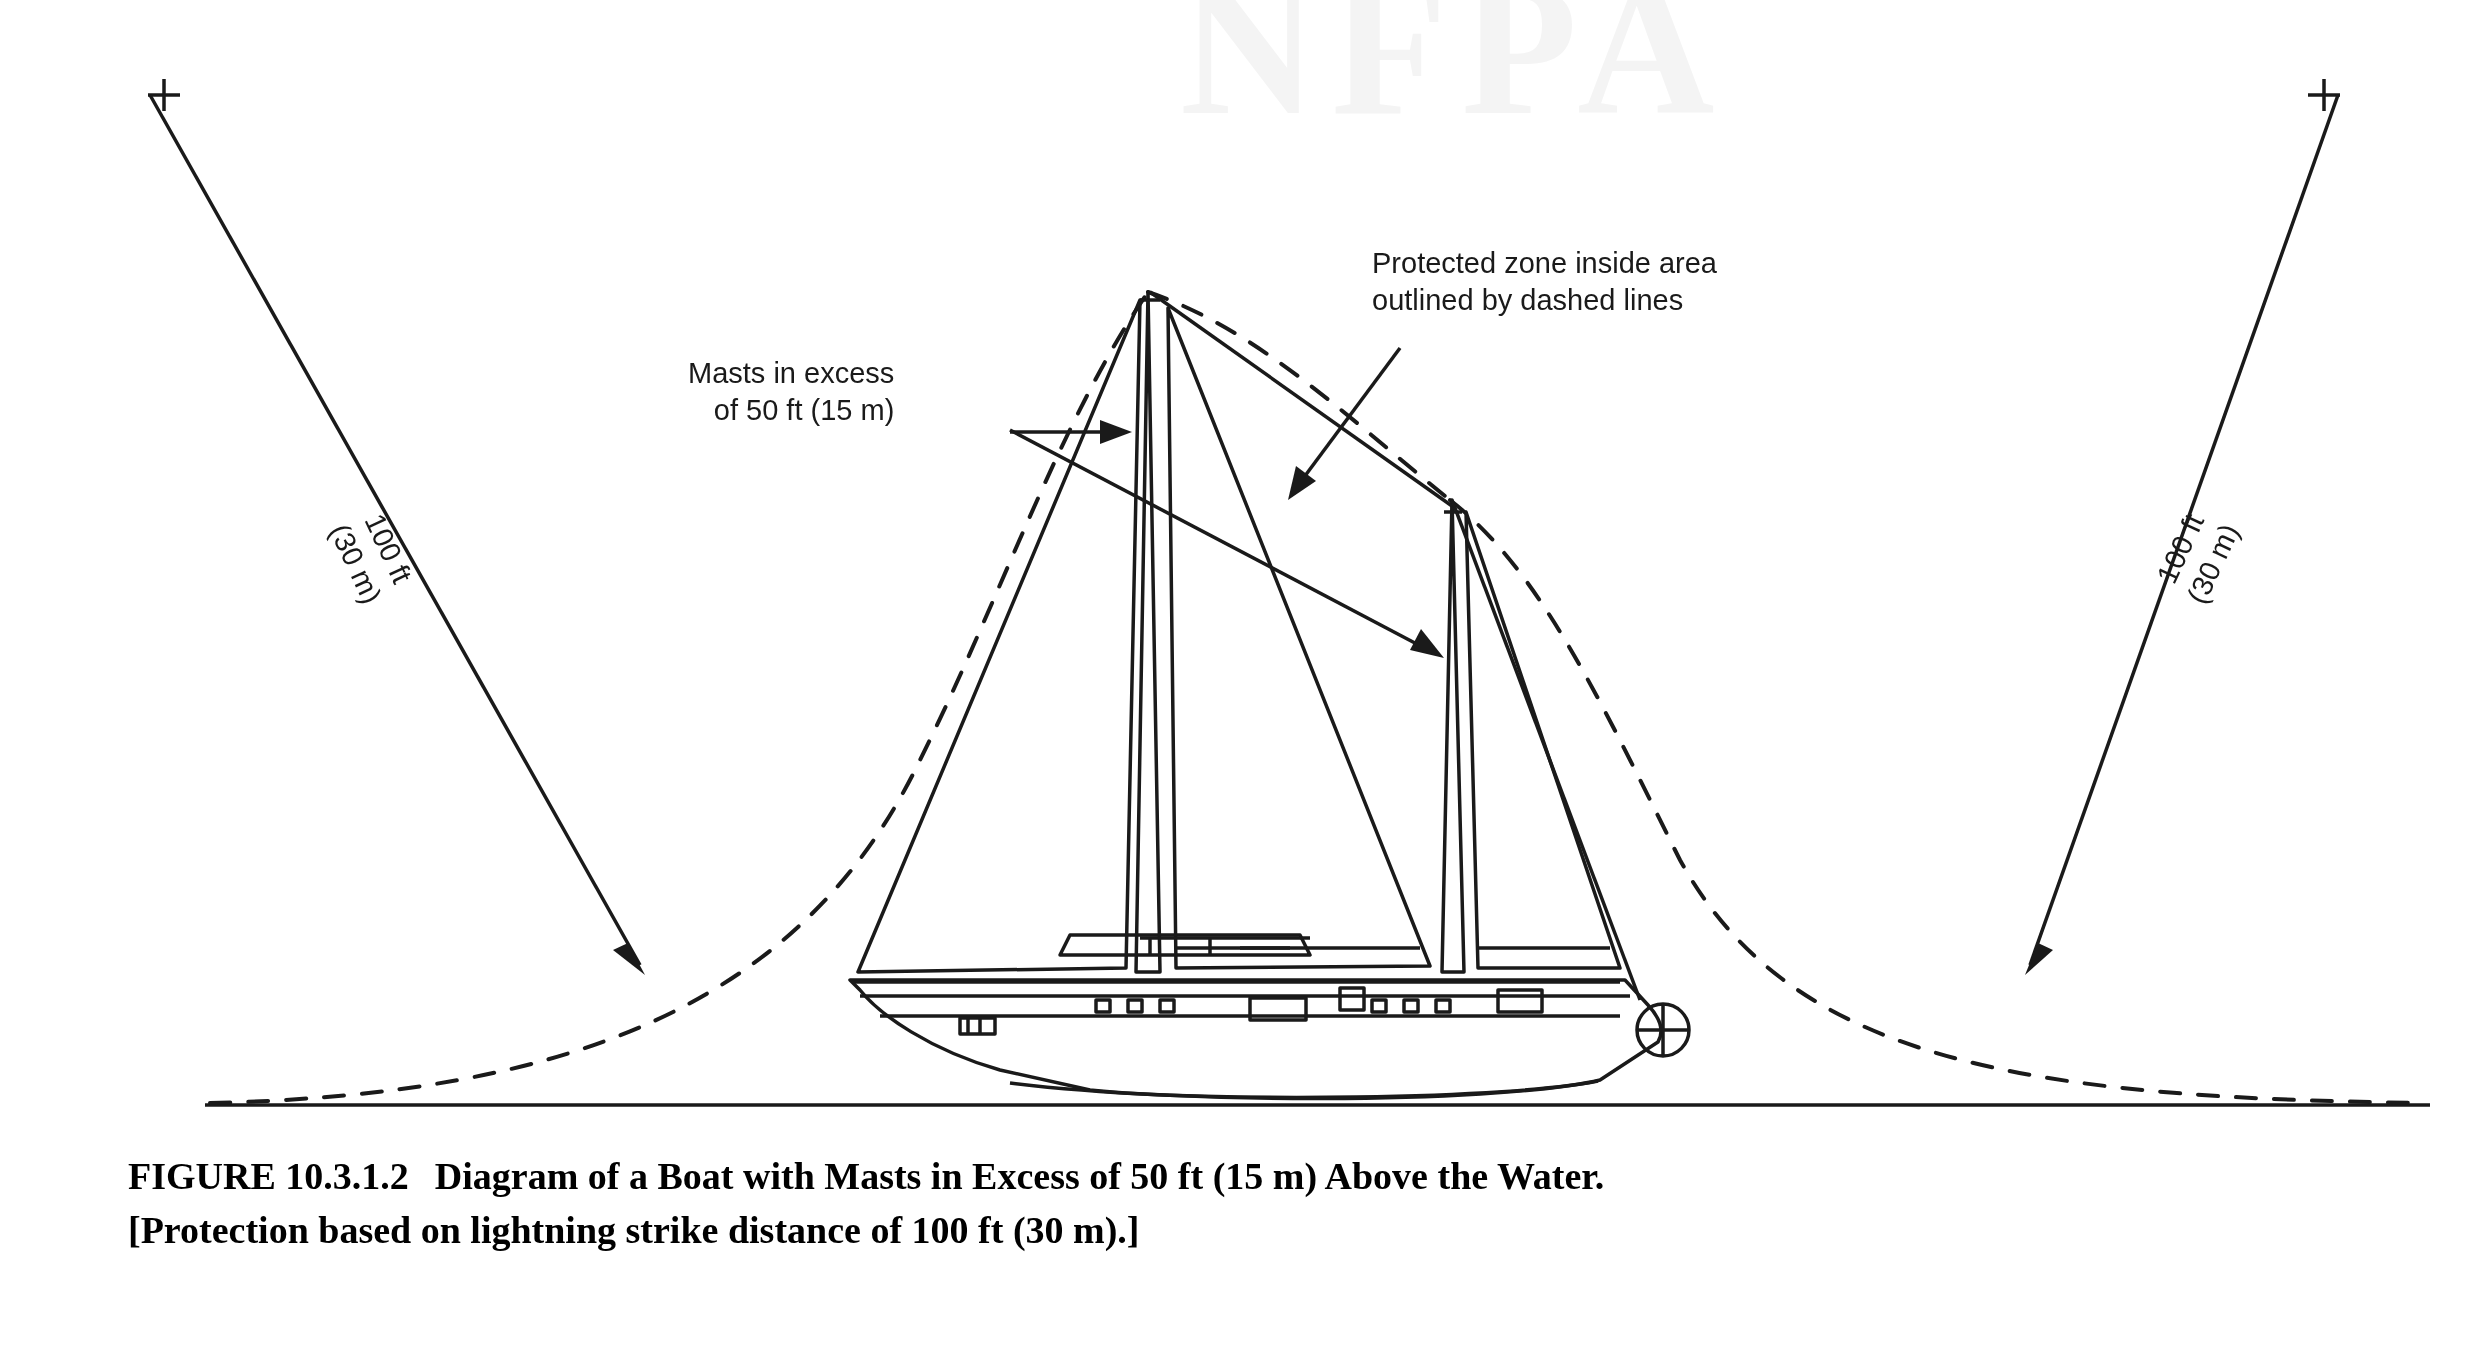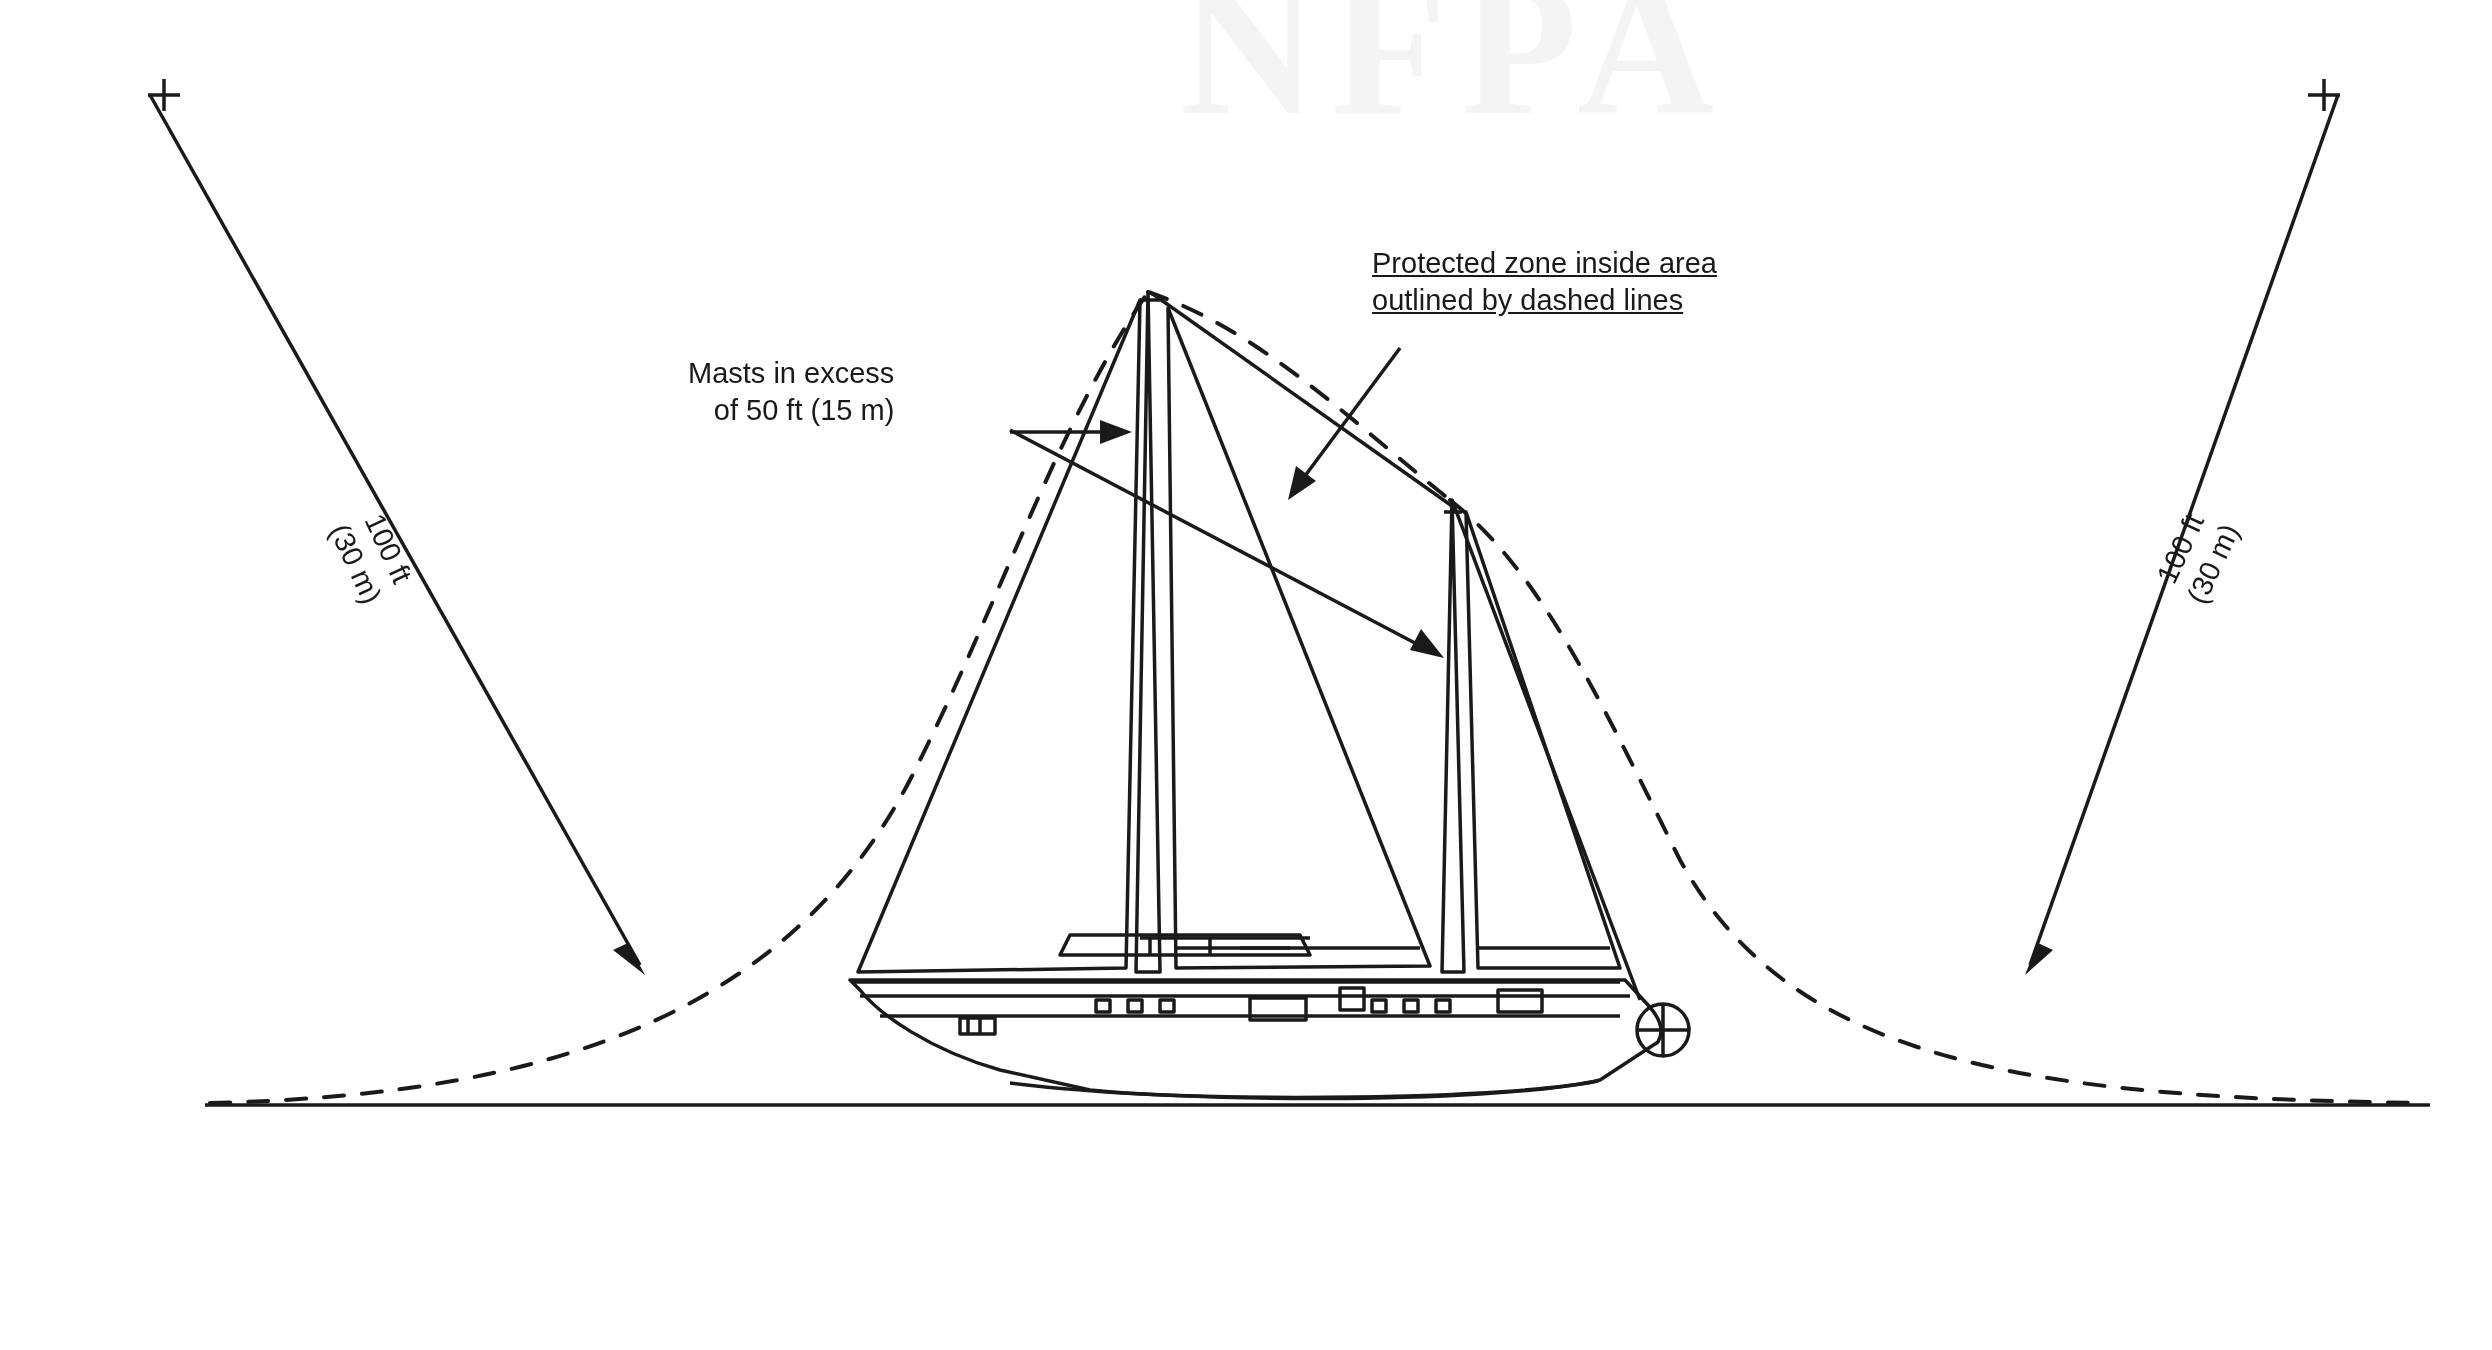--- a/index.html
+++ b/index.html
@@ -46,21 +46,20 @@
     white-space: pre;
   }
   #label-masts {
     left: 688px;
     top: 355px;
     text-align: right;
   }
   #label-zone {
     left: 1372px;
     top: 245px;
-    text-decoration: underline;
   }
   .dim-label {
     position: absolute;
     font-size: 29px;
     line-height: 1.25;
     text-align: center;
     white-space: pre;
   }
   #dim-left {
     left: 330px;
@@ -203,14 +202,18 @@
   <div class="lbl" id="label-masts">Masts in excess
 of 50 ft (15 m)</div>
   <div class="lbl" id="label-zone">Protected zone inside area
 outlined by dashed lines</div>
 
   <div class="dim-label" id="dim-left">100 ft
 (30 m)</div>
   <div class="dim-label" id="dim-right">100 ft
 (30 m)</div>
 
+  <div id="caption">
+    <span>FIGURE  10.3.1.2</span><span class="cap-gap"></span><span>Diagram of a Boat with Masts in Excess of 50 ft (15 m) Above the Water.</span><br>
+    <span>[Protection based on lightning strike distance of 100 ft (30 m).]</span>
+  </div>
 
 </div>
 
 </body></html>

